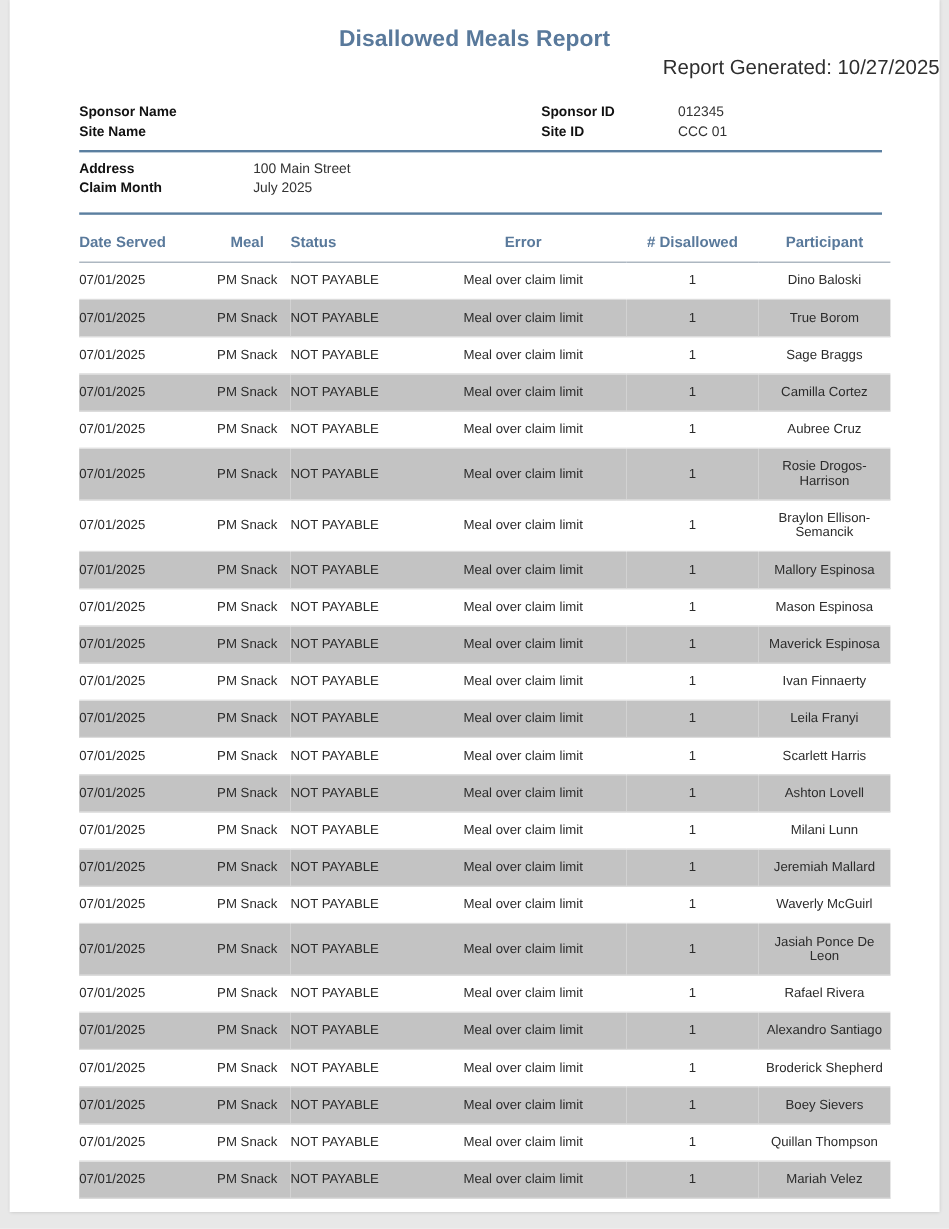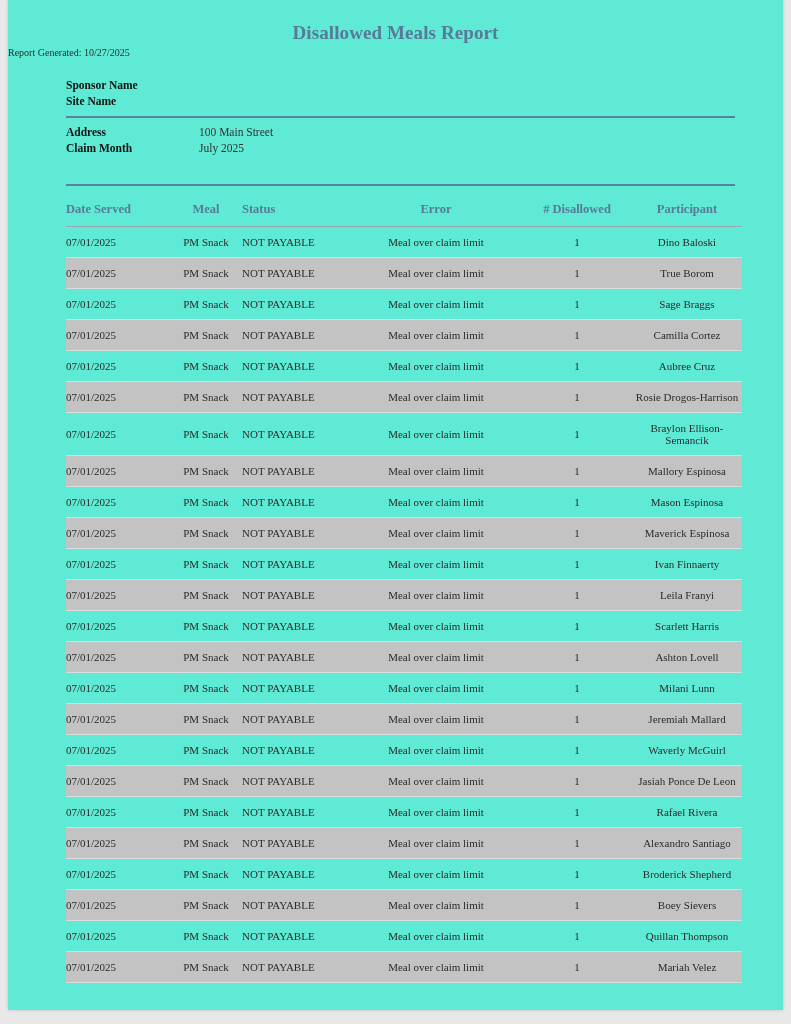--- a/index.html
+++ b/index.html
@@ -12,67 +12,66 @@
     background: #e8e8e8;
     font-family: "Liberation Sans", sans-serif;
     overflow: hidden;
   }
   .page {
     position: absolute;
     left: 8px;
     top: 0px;
     width: 775px;
     height: 1010px;
-    background: #5eead4;
+    background: #ffffff;
     box-shadow: 0 0 3px rgba(0,0,0,0.18);
     box-sizing: border-box;
-    font-family: Liberation Serif, serif;
   }
   .report-title {
     text-align: center;
     color: #59799b;
     font-size: 19px;
     font-weight: bold;
     letter-spacing: 0.1px;
     margin-top: 22px;
   }
   .report-subtitle {
-    text-align: left;
+    text-align: right;
     color: #2e2e2e;
-    font-size: 10px;
+    font-size: 17px;
     margin-top: 3px;
   }
 
   
   .meta {
     margin: 14px 48px 0 58px;
   }
   .meta-block {
     display: flex;
     padding: 6px 0 7px 0;
     border-bottom: 2.5px solid #5b7fa0;
   }
   .meta-col {
     display: flex;
   }
-  .meta-col.left { width: 385px; }
+  .meta-col.left { width: 385px; gap: 12px; }
   .meta-labels {
     font-size: 11.5px;
     font-weight: bold;
     color: #111;
     line-height: 15.5px;
   }
   .meta-labels.wide { width: 133px; }
   .meta-labels.narrow { width: 114px; }
   .meta-values {
     font-size: 11.5px;
     color: #333;
     line-height: 15.5px;
   }
-  .meta-row2 { padding-top: 7px; padding-bottom: 28px; flex-direction: column; }
+  .meta-row2 { padding-top: 7px; padding-bottom: 12px; flex-direction: column; }
 
   
   .tbl {
     margin: 10px 48px 0 58px;
     border-collapse: collapse;
     width: 676px;
     table-layout: fixed;
   }
   .tbl th {
     color: #59799b;
@@ -106,20 +105,30 @@
   <div class="report-title">Disallowed Meals Report</div>
   <div class="report-subtitle">Report Generated: 10/27/2025</div>
 
   <div class="meta">
 
     <div class="meta-block">
       <div class="meta-col left">
         <div class="meta-labels wide">
           <div>Sponsor Name</div>
           <div>Site Name</div>
+        </div>
+      </div>
+      <div class="meta-col">
+        <div class="meta-labels narrow">
+          <div>Sponsor ID</div>
+          <div>Site ID</div>
+        </div>
+        <div class="meta-values">
+          <div>012345</div>
+          <div>CCC 01</div>
         </div>
       </div>
     </div>
 
     <div class="meta-block meta-row2">
       <div class="meta-col left">
         <div class="meta-labels wide">
           <div>Address</div>
           <div>Claim Month</div>
         </div>

